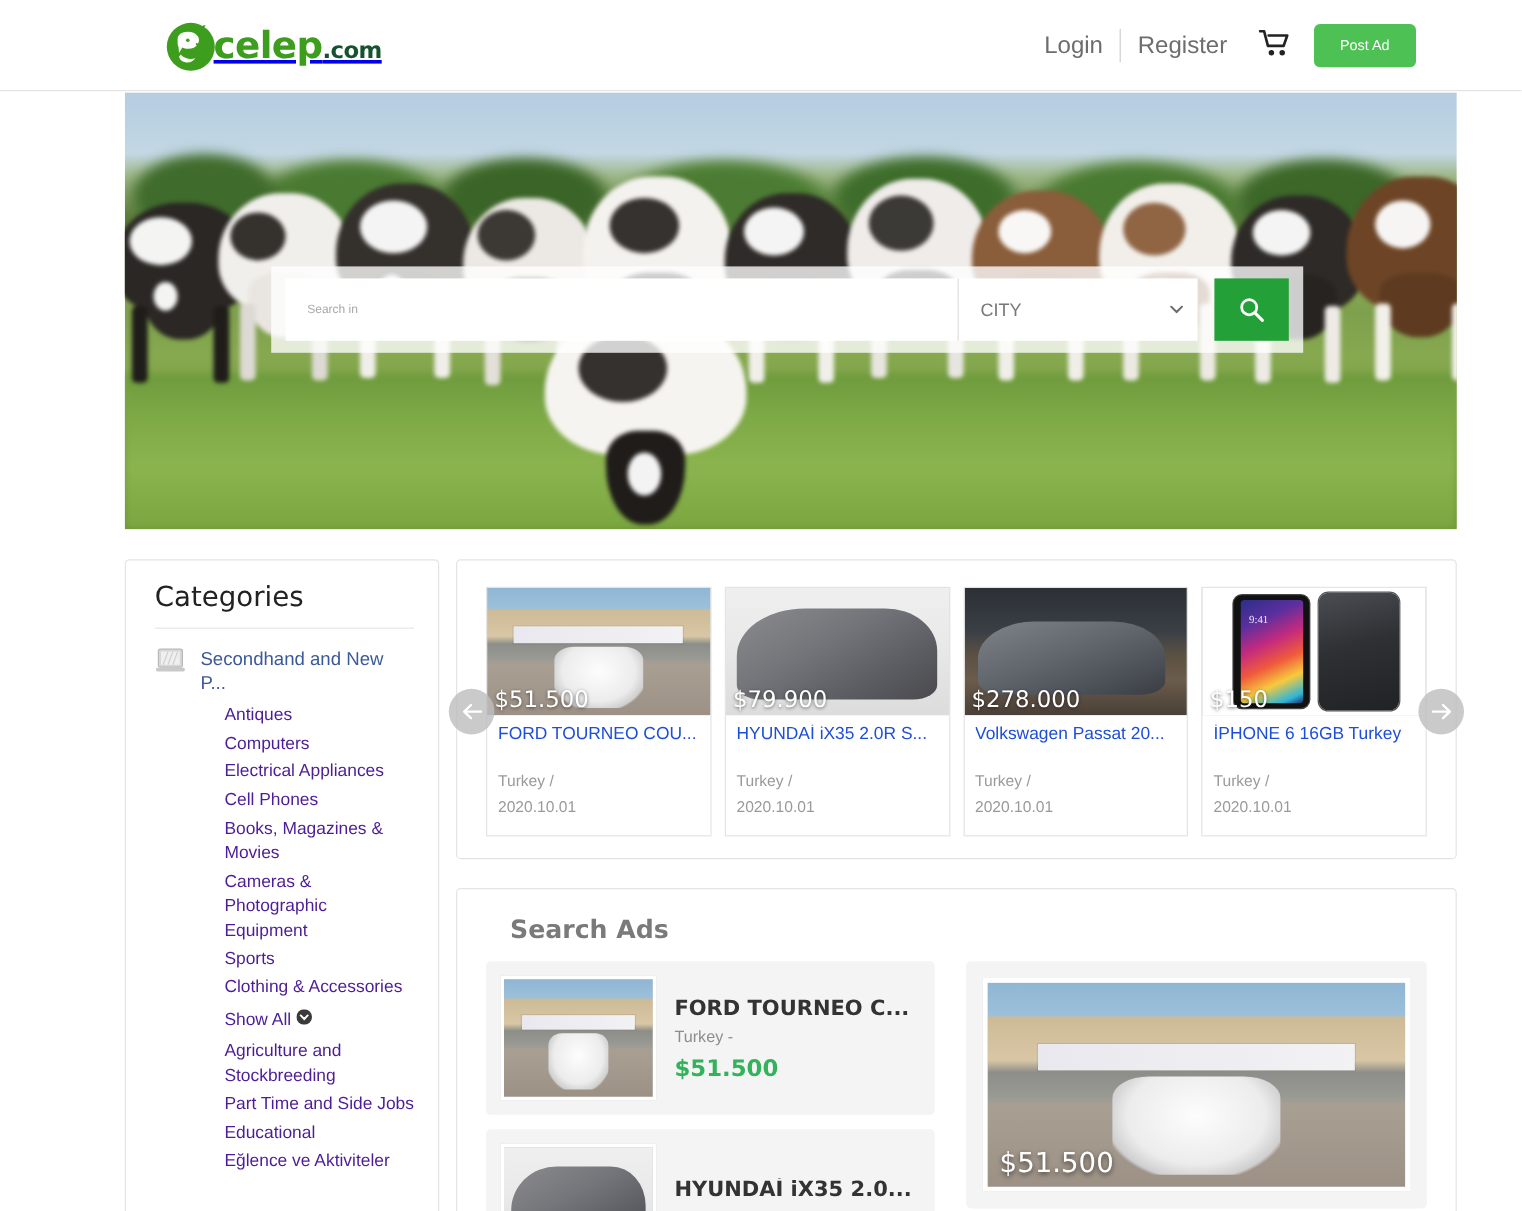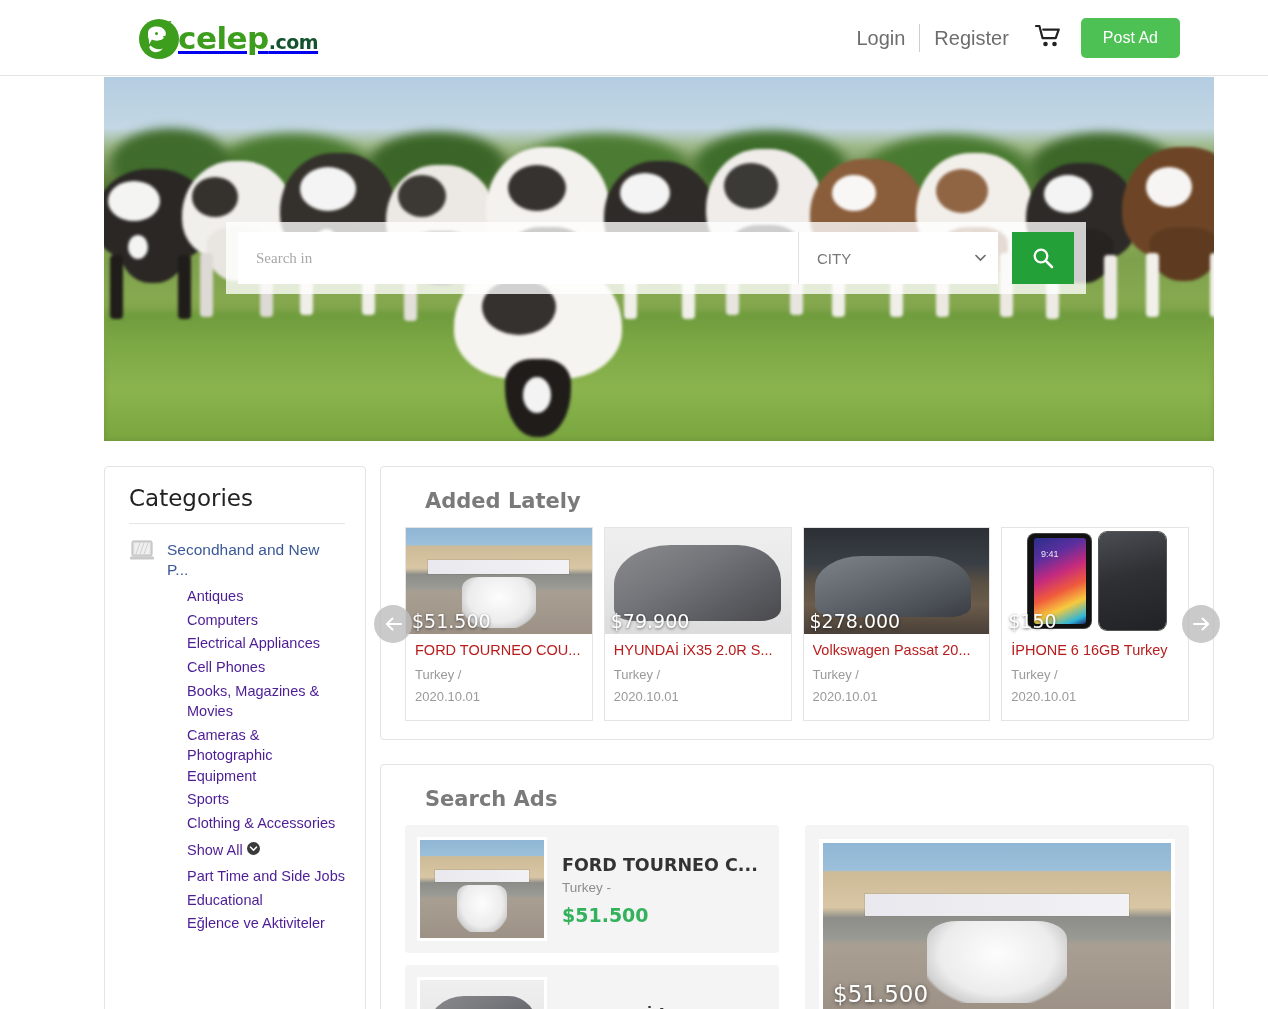--- a/index.html
+++ b/index.html
@@ -33,21 +33,21 @@
     display: flex; align-items: center; height: 44px;
   }
   .hlink {
     font-size: 20px; color: #6d6d6d; text-decoration: none;
     padding: 0 14px; font-weight: normal;
   }
   .hdivider { width: 1px; height: 28px; background: #cfcfcf; }
   .cart-icon { margin-left: 12px; margin-right: 18px; display: block; }
   .post-ad {
     background: #4dc154; color: #fff; border: none; border-radius: 5px;
-    font-size: 16px; padding: 11px 22px; cursor: pointer;
+    font-size: 12px; padding: 11px 22px; cursor: pointer;
     font-family: "Liberation Sans", sans-serif;
   }
 
   
   .hero {
     position: absolute; left: 104px; top: 77px; width: 1110px; height: 364px;
     overflow: hidden;
   }
   .hero-sky {
     position: absolute; inset: 0;
@@ -110,22 +110,22 @@
     background: transparent; width: 100%; height: 100%;
     font-size: 15px; color: #777; padding: 0 26px 0 18px;
     font-family: "Liberation Sans", sans-serif; cursor: pointer;
   }
   .sel-arrow {
     position: absolute; right: 12px; top: 50%; transform: translateY(-50%);
     pointer-events: none;
   }
   .search-input {
     flex: 1; background: #fff; border: none; outline: none;
-    font-size: 15px; color: #a16207; padding: 0 18px;
-    font-family: Liberation Serif, serif;
+    font-size: 10px; color: #a16207; padding: 0 18px;
+    font-family: Liberation Sans, sans-serif;
   }
   .search-input::placeholder { color: #a8a8a8; }
   .search-btn {
     width: 62px; background: #23a038; border: none; cursor: pointer;
     display: flex; align-items: center; justify-content: center; margin-left: 14px;
   }
 
   
   .sidebar {
     position: absolute; left: 104px; top: 466px; width: 262px; height: 560px;
@@ -176,22 +176,22 @@
   .ad-thumb {
     position: relative; width: 100%; height: 106px; overflow: hidden; background: #ccc;
   }
   .ad-thumb .price-tag {
     position: absolute; left: 6px; bottom: 2px; color: #fff;
     font-size: 19px; text-shadow: 0 1px 3px rgba(0,0,0,.55);
     font-family: "DejaVu Sans", sans-serif;
   }
   .ad-body { padding: 8px 9px 12px 9px; }
   .ad-title {
-    font-size: 14.5px; color: #b91c1c; white-space: nowrap;
-    overflow: hidden; text-overflow: ellipsis; margin-bottom: 6px;
+    font-size: 14.5px; color: #1d4ed8; white-space: nowrap;
+    overflow: hidden; text-overflow: ellipsis; margin-bottom: 20px;
   }
   .ad-meta { font-size: 13px; color: #9a9a9a; line-height: 1.7; }
   .car-arrow {
     position: absolute; top: 50%; transform: translateY(-50%);
     width: 38px; height: 38px; border-radius: 50%;
     background: rgba(190,190,190,.82); border: none; cursor: pointer;
     display: flex; align-items: center; justify-content: center; z-index: 5;
   }
   .car-arrow.left { left: -31px; }
   .car-arrow.right { right: -31px; }
@@ -280,21 +280,21 @@
     border-radius: 3px;
   }
   .ph-iphone .pback {
     position: absolute; right: 12%; top: 4%; width: 36%; height: 92%;
     border-radius: 8px;
     background: linear-gradient(165deg, #4a4d52 0%, #2e3034 45%, #202226 100%);
     box-shadow: 0 0 0 1px #555;
   }
   .ph-iphone .ptime {
     position: absolute; left: 20%; top: 16%; color: #fff; font-size: 9px;
-    font-family: Liberation Sans, sans-serif; opacity: .9;
+    font-family: Liberation Serif, serif; opacity: .9;
   }
   .clip { position: relative; width: 100%; height: 100%; overflow: hidden; }
 </style>
 </head>
 <body>
 
 <div class="header">
   <a class="logo-wrap" href="#">
     <svg class="logo-mark" viewBox="0 0 46 46">
       <circle cx="23" cy="24" r="20" fill="#3d9e1e"></circle>
@@ -466,32 +466,32 @@
             <circle cx="6.5" cy="6.5" r="6.5" fill="#3a3a3a"></circle>
             <path d="M3.6 5.2l2.9 3 2.9-3" fill="none" stroke="#fff" stroke-width="1.6" stroke-linecap="round"></path>
           </svg>
         </a>
       </li>
     </ul>
   </div>
 
   <div class="cat-group">
     <ul class="sublist">
+      <li><a href="#">Agriculture and Stockbreeding</a></li>
       <li><a href="#">Part Time and Side Jobs</a></li>
       <li><a href="#">Educational</a></li>
       <li><a href="#">Eğlence ve Aktiviteler</a></li>
 
     </ul>
   </div>
 </aside>
 
 <main class="content">
 
   <section class="panel">
-    <h2 class="panel-title">Added Lately</h2>
 
     <div class="carousel">
       <button class="car-arrow left">
         <svg width="17" height="14" viewBox="0 0 17 14">
           <path d="M16 7H2M7.5 1.5L1.8 7l5.7 5.5" fill="none" stroke="#fff" stroke-width="2" stroke-linecap="round" stroke-linejoin="round"></path>
         </svg>
       </button>
 
       <article class="ad-card">
         <div class="ad-thumb">

